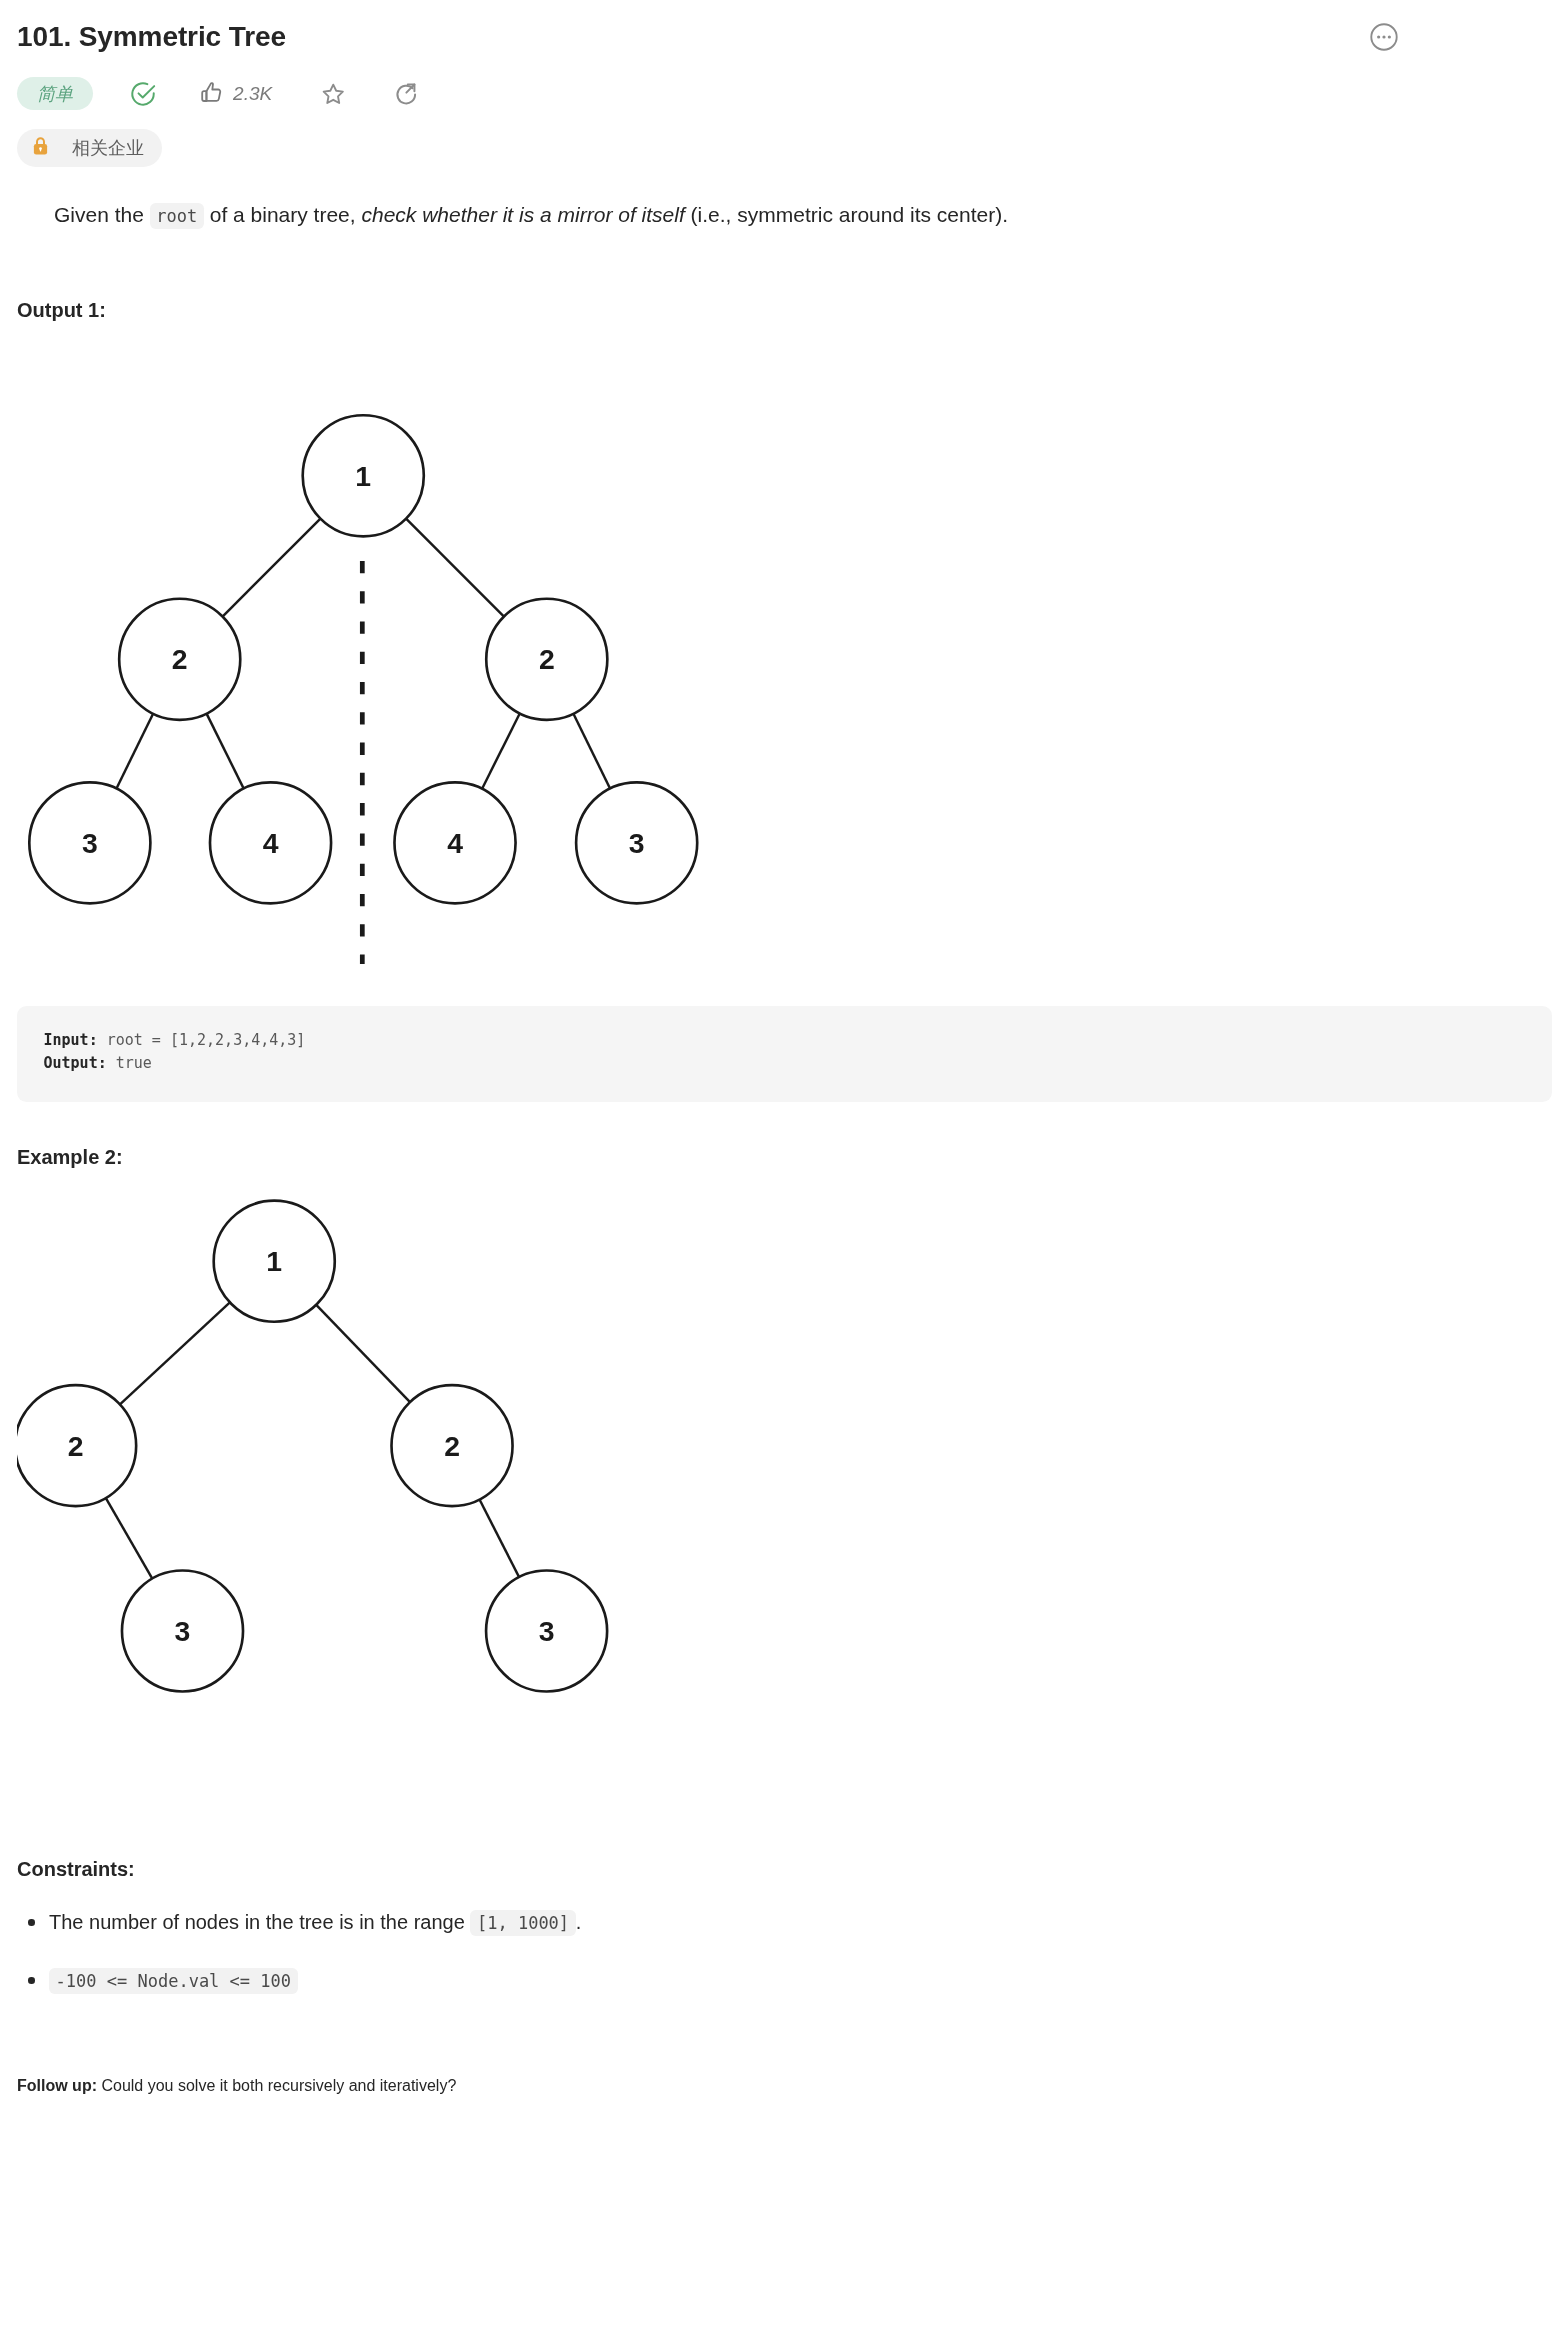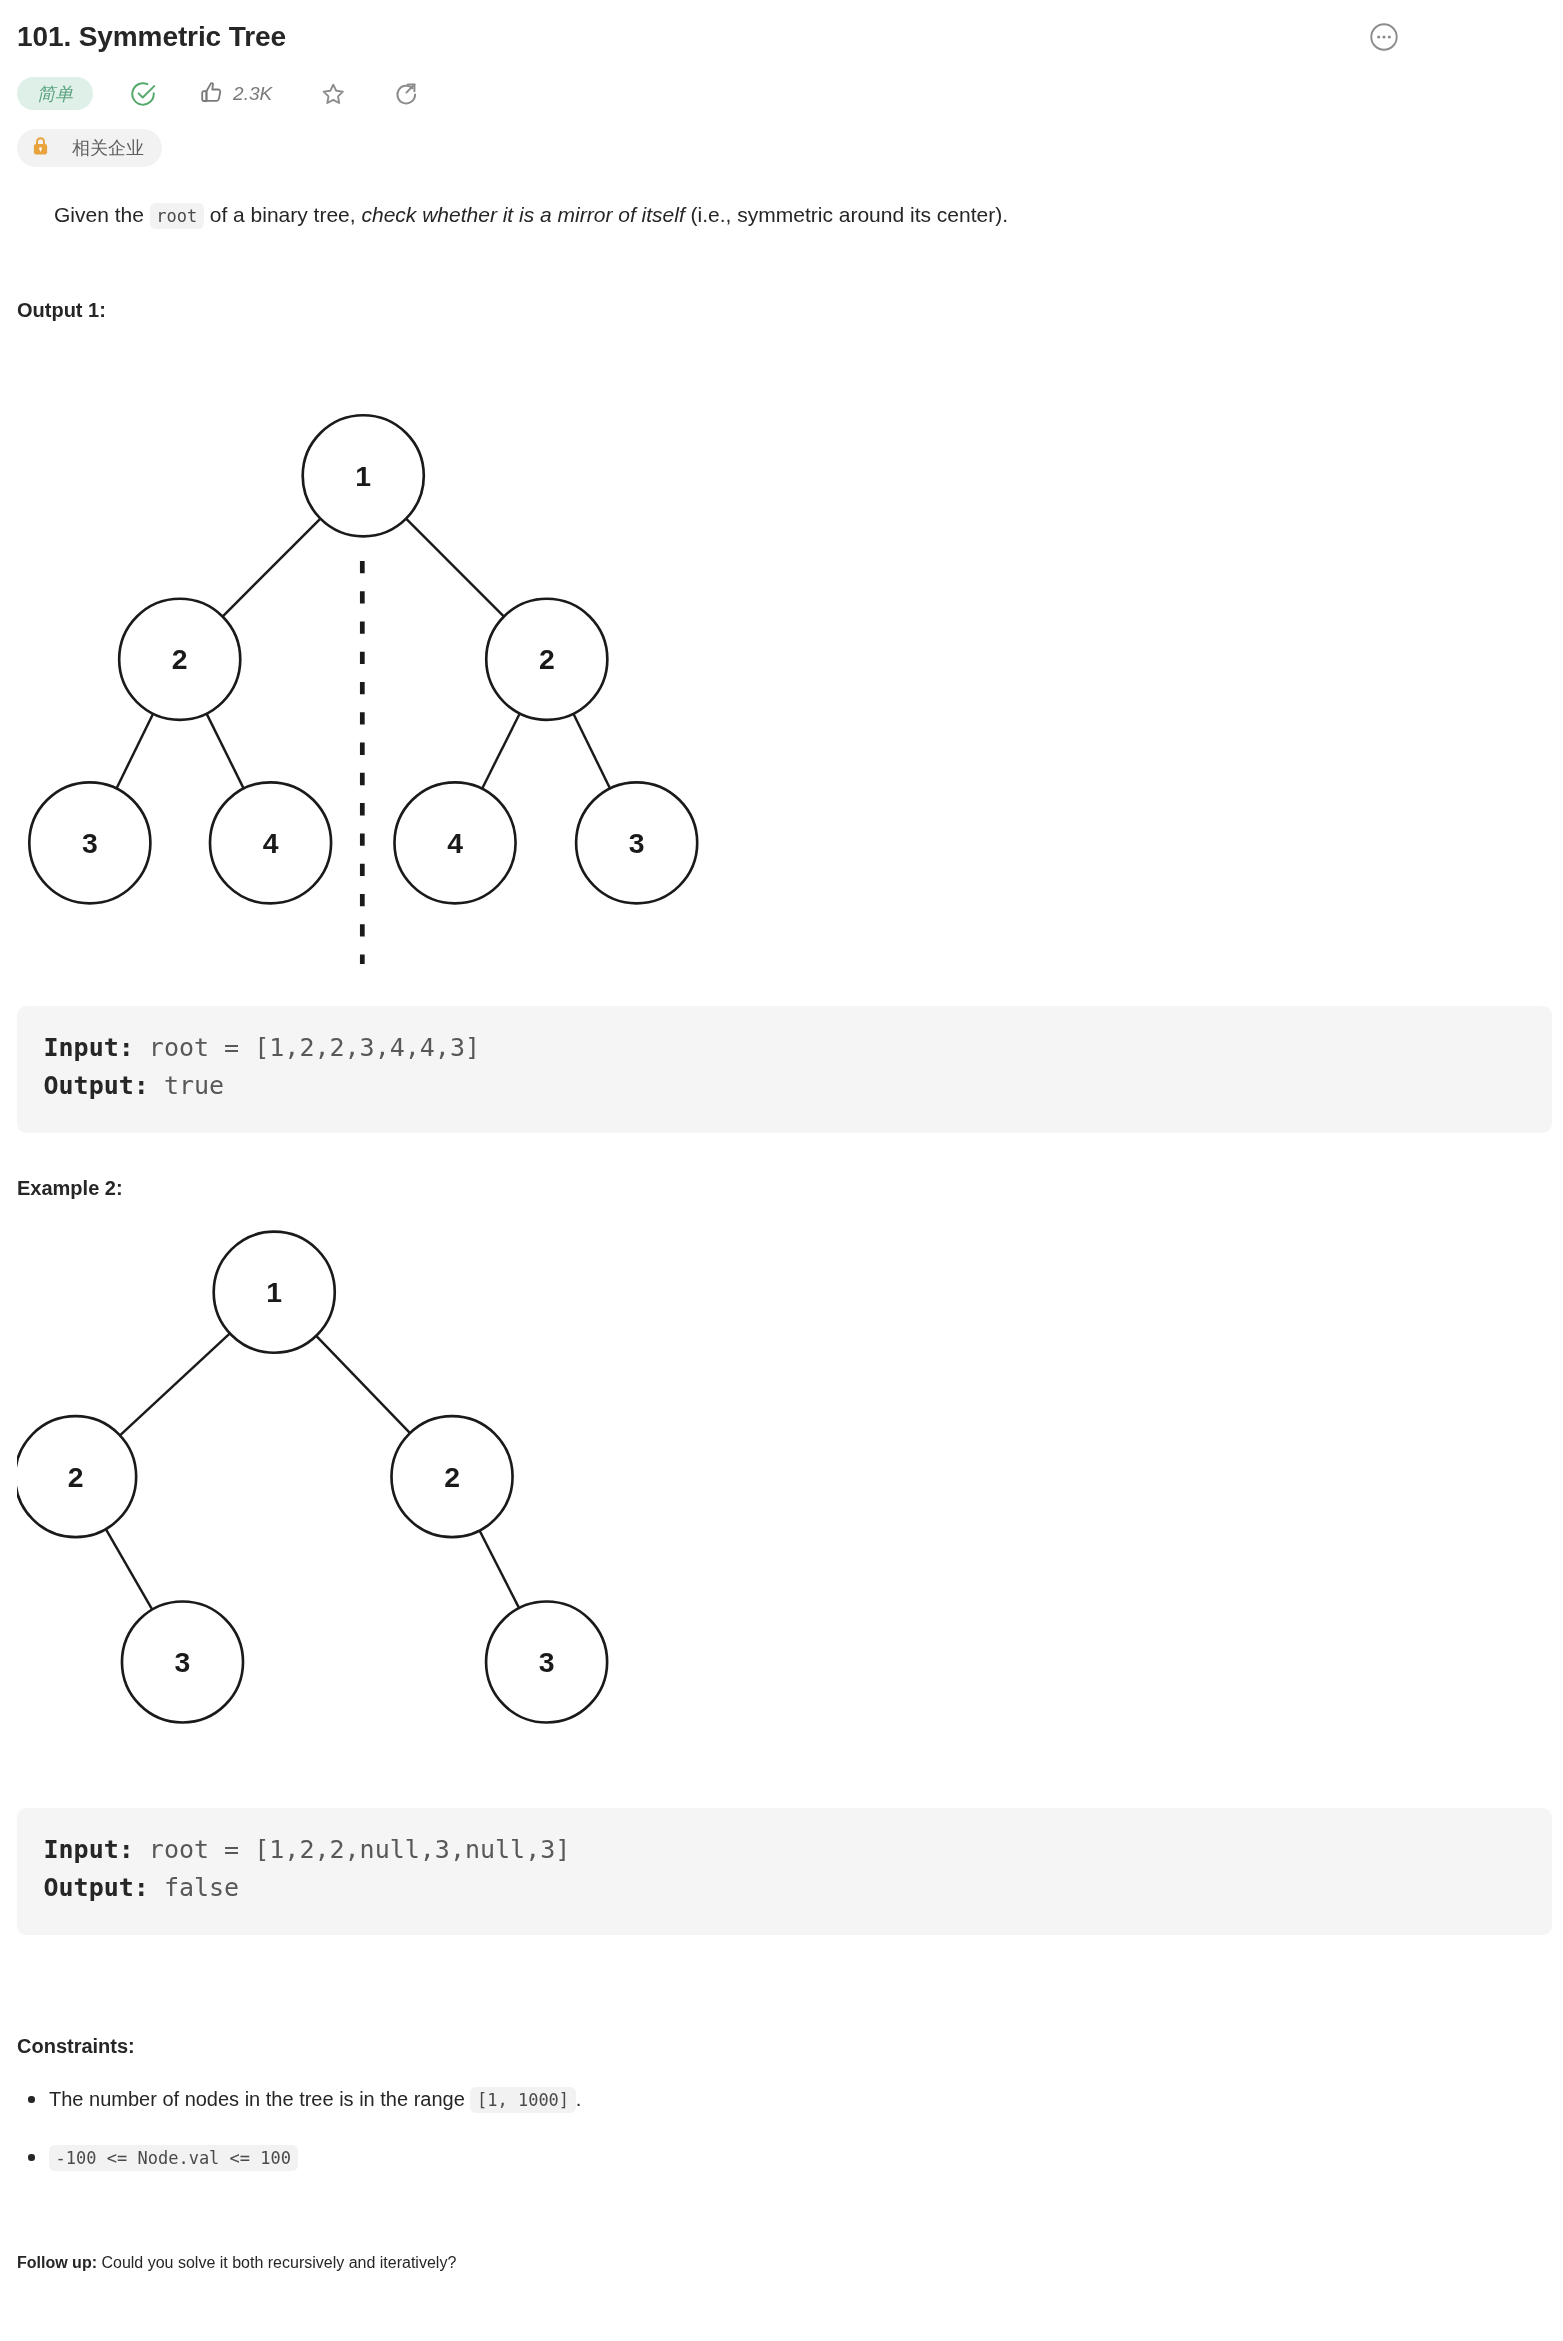--- a/index.html
+++ b/index.html
@@ -134,21 +134,21 @@
   .tree-wrap svg { display: block; }
 
   
   pre.codeblock {
     background: #f5f5f5;
     border-radius: 9.5px;
     margin: 19px 0 0 0;
     padding: 23px 26.5px 26.5px 26.5px;
     width: 1535px;
     font-family: "DejaVu Sans Mono", "Liberation Mono", monospace;
-    font-size: 25px;
+    font-size: 15px;
     line-height: 1.55;
     color: #585858;
     white-space: pre-wrap;
   }
   pre.codeblock b { color: #262626; font-weight: 700; }
 
   
   ul.constraints {
     margin: 26.5px 0 0 0;
     padding-left: 32px;
@@ -318,22 +318,20 @@
           <circle cx="175" cy="466" r="64" fill="#ffffff" stroke="#1a1a1a" stroke-width="2.8"></circle>
           <text x="175" y="466" text-anchor="middle" dominant-baseline="central" font-family="&quot;Liberation Sans&quot;, &quot;DejaVu Sans&quot;, sans-serif" font-size="30" font-weight="700" fill="#1a1a1a">3</text>
         </g>
         <g>
           <circle cx="560" cy="466" r="64" fill="#ffffff" stroke="#1a1a1a" stroke-width="2.8"></circle>
           <text x="560" y="466" text-anchor="middle" dominant-baseline="central" font-family="&quot;Liberation Sans&quot;, &quot;DejaVu Sans&quot;, sans-serif" font-size="30" font-weight="700" fill="#1a1a1a">3</text>
         </g>
       </svg>
   </div>
 
-  <pre class="codeblock"><b>Input:</b><span> root = [1,2,2,null,3,null,3]</span>
-<b>Output:</b><span> false</span></pre>
 
   <div class="section-head constraints-head">Constraints:</div>
 
   <ul class="constraints">
     <li>
       <span>The number of nodes in the tree is in the range </span><code class="inline">[1, 1000]</code><span>.</span>
     </li>
     <li>
       <code class="inline">-100 &lt;= Node.val &lt;= 100</code>
     </li>

